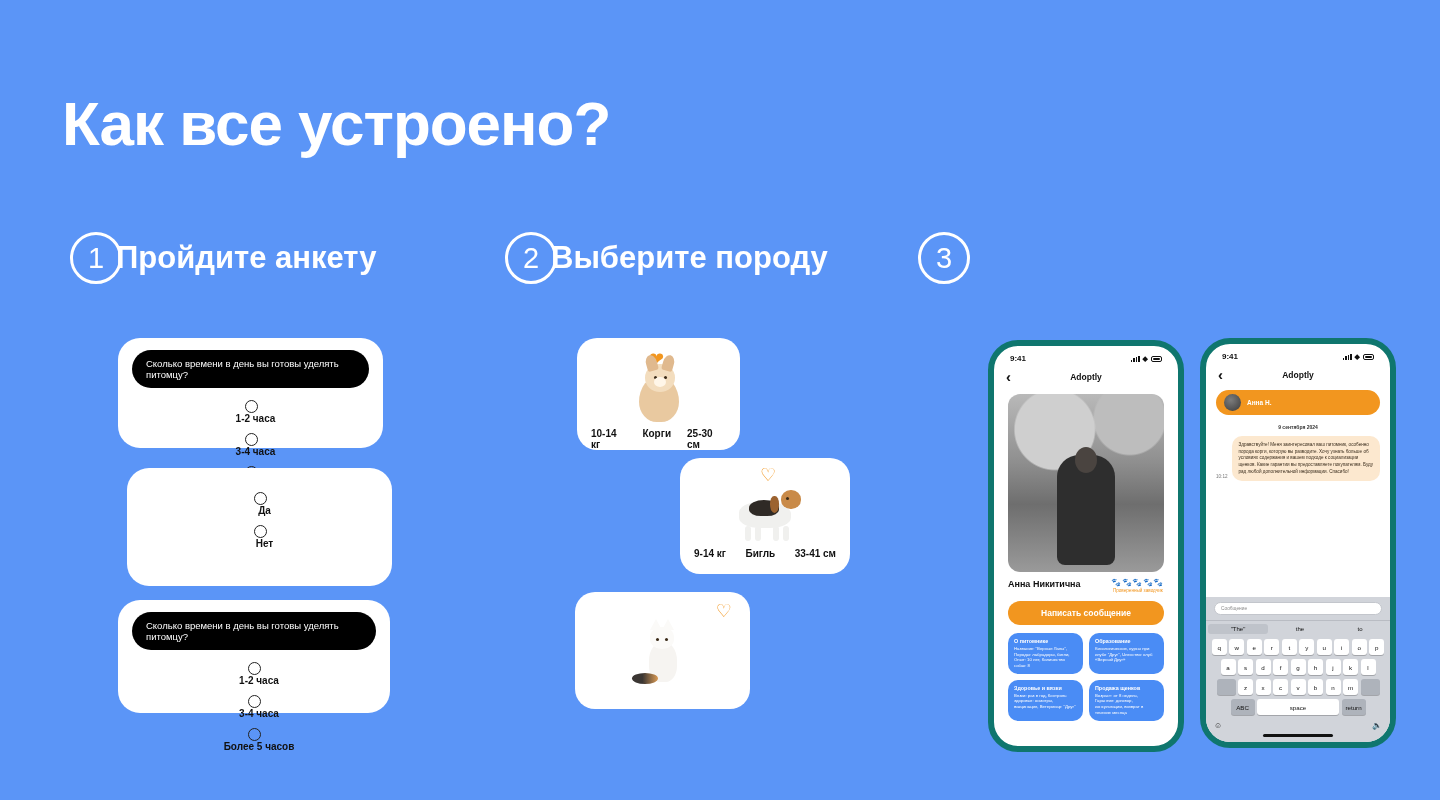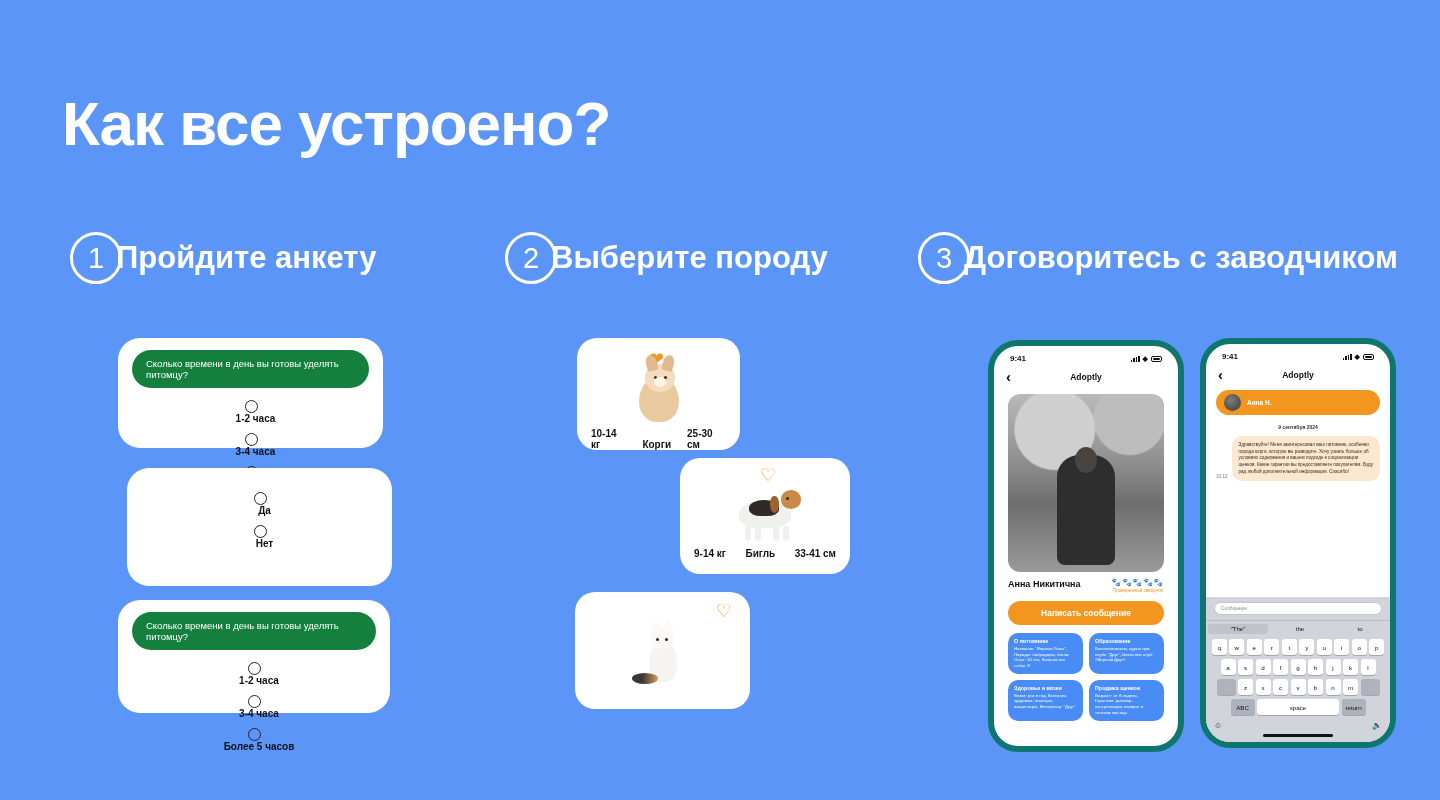--- a/index.html
+++ b/index.html
@@ -30,21 +30,21 @@
   #step-1 { left: 70px; top: 0; }
   #step-2 { left: 505px; top: 0; }
   #step-3 { left: 918px; top: 0; }
 
   
   .survey-card {
     position: absolute; background: #ffffff; border-radius: 22px;
     padding: 12px 14px 14px 14px;
   }
   .q-pill {
-    background: #15803d; color: #ffffff; border-radius: 20px;
+    background: #000000; color: #ffffff; border-radius: 20px;
     font-size: 9.5px; padding: 8px 14px; font-weight: 500;
   }
   .opt-list { margin-top: 12px; padding-left: 10px; }
   .opt-row { display: flex; align-items: center; margin-bottom: 9px; flex-direction: column; }
   .radio {
     width: 13px; height: 13px; border-radius: 50%;
     border: 1.6px solid #222; flex: none; margin-right: 9px;
   }
   .opt-label { font-size: 10px; color: #111; font-weight: bold; }
   #survey-card-1 { left: 118px; top: 338px; width: 265px; height: 110px; }
@@ -55,21 +55,21 @@
   .breed-card {
     position: absolute; background: #ffffff; border-radius: 20px;
     overflow: hidden;
   }
   .breed-photo {
     position: relative; height: 78px; margin: 6px 8px 0 8px;
     display: flex; align-items: flex-end; justify-content: center;
   }
   .heart-icon { position: absolute; font-size: 18px; color: #f2961f; line-height: 1; }
   .breed-meta {
-    display: flex; justify-content: space-between; align-items: flex-end;
+    display: flex; justify-content: space-between; align-items: flex-start;
     padding: 6px 14px 10px 14px; font-size: 10px; font-weight: bold; color: #111; gap: 16px;
   }
   #breed-card-1 { left: 577px; top: 338px; width: 163px; height: 112px; }
   #breed-card-2 { left: 680px; top: 458px; width: 170px; height: 116px; }
   #breed-card-3 { left: 575px; top: 592px; width: 175px; height: 117px; }
 
   
   .animal { position: relative; }
   .corgi-body {
     width: 40px; height: 46px; background: #e9c9a0;
@@ -258,21 +258,20 @@
   <div class="step-head" id="step-1">
     <div class="step-circle">1</div>
     <div class="step-label">Пройдите анкету</div>
   </div>
   <div class="step-head" id="step-2">
     <div class="step-circle">2</div>
     <div class="step-label">Выберите породу</div>
   </div>
   <div class="step-head" id="step-3">
     <div class="step-circle">3</div>
-    <div class="step-label">Договоритесь с заводчиком</div>
   </div>
 </div>
 
 <div class="survey-card" id="survey-card-1">
   <div class="q-pill">Сколько времени в день вы готовы уделять питомцу?</div>
   <div class="opt-list">
     <div class="opt-row">
       <div class="radio"></div>
       <div class="opt-label">1-2 часа</div>
     </div>

